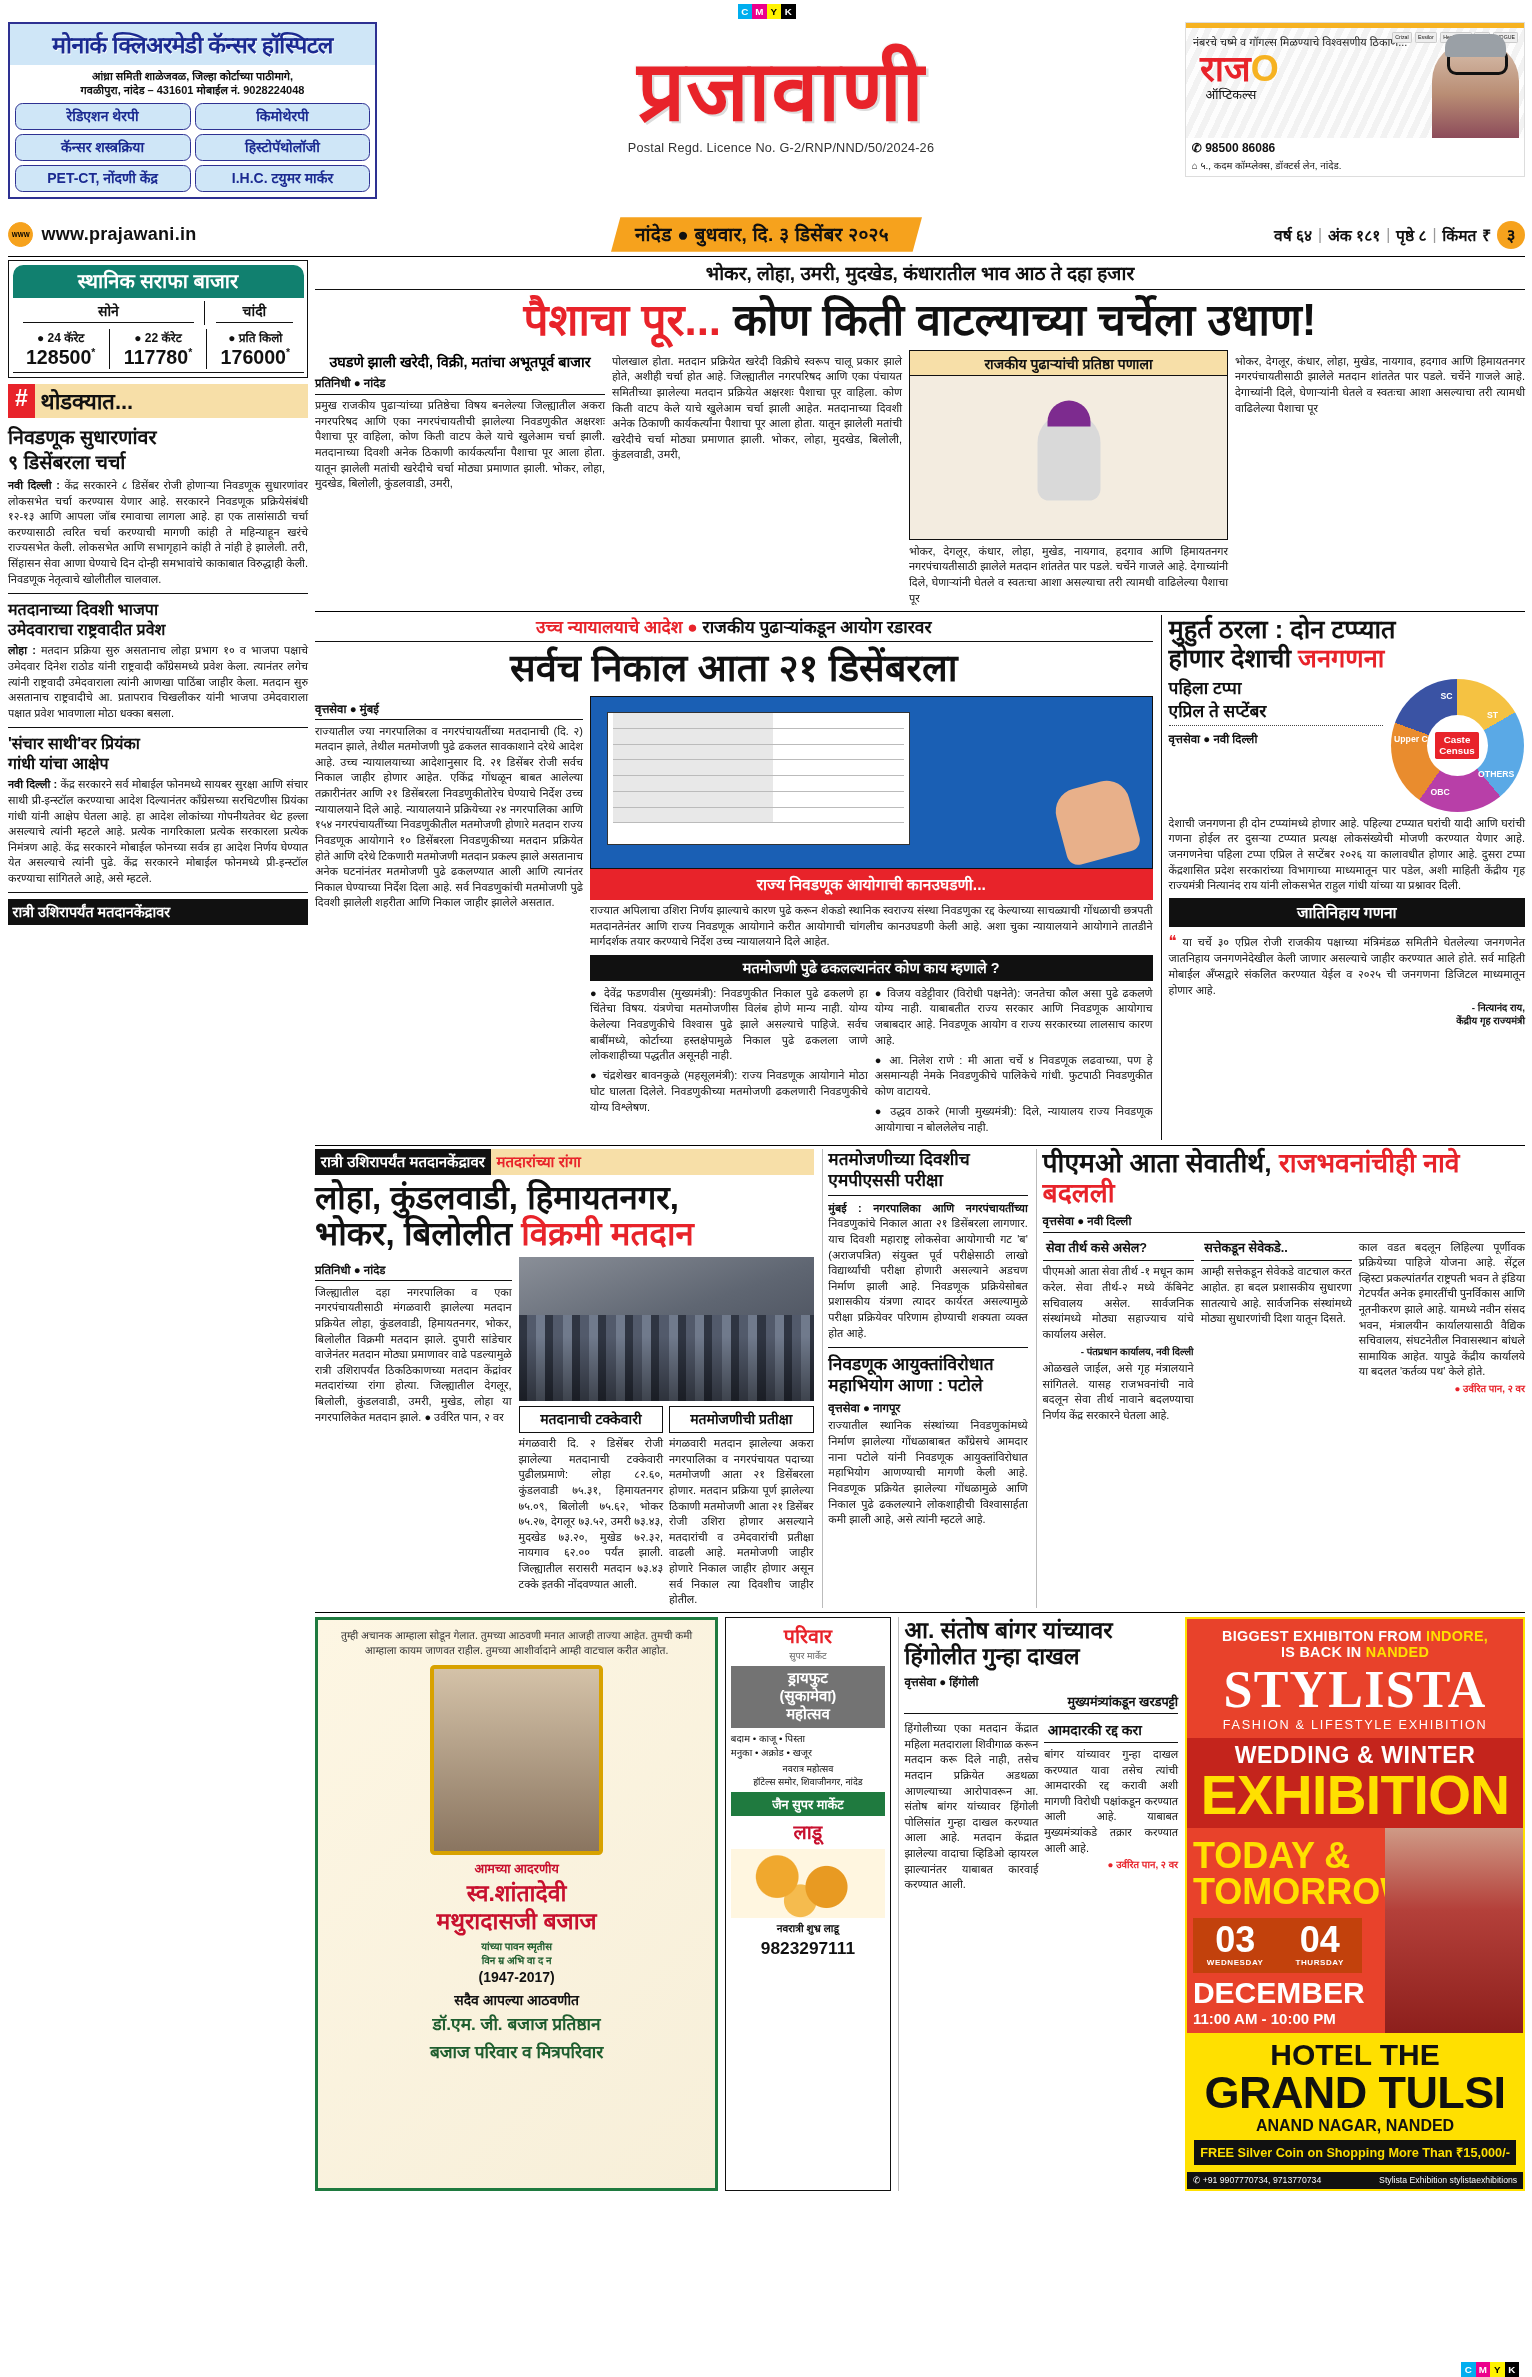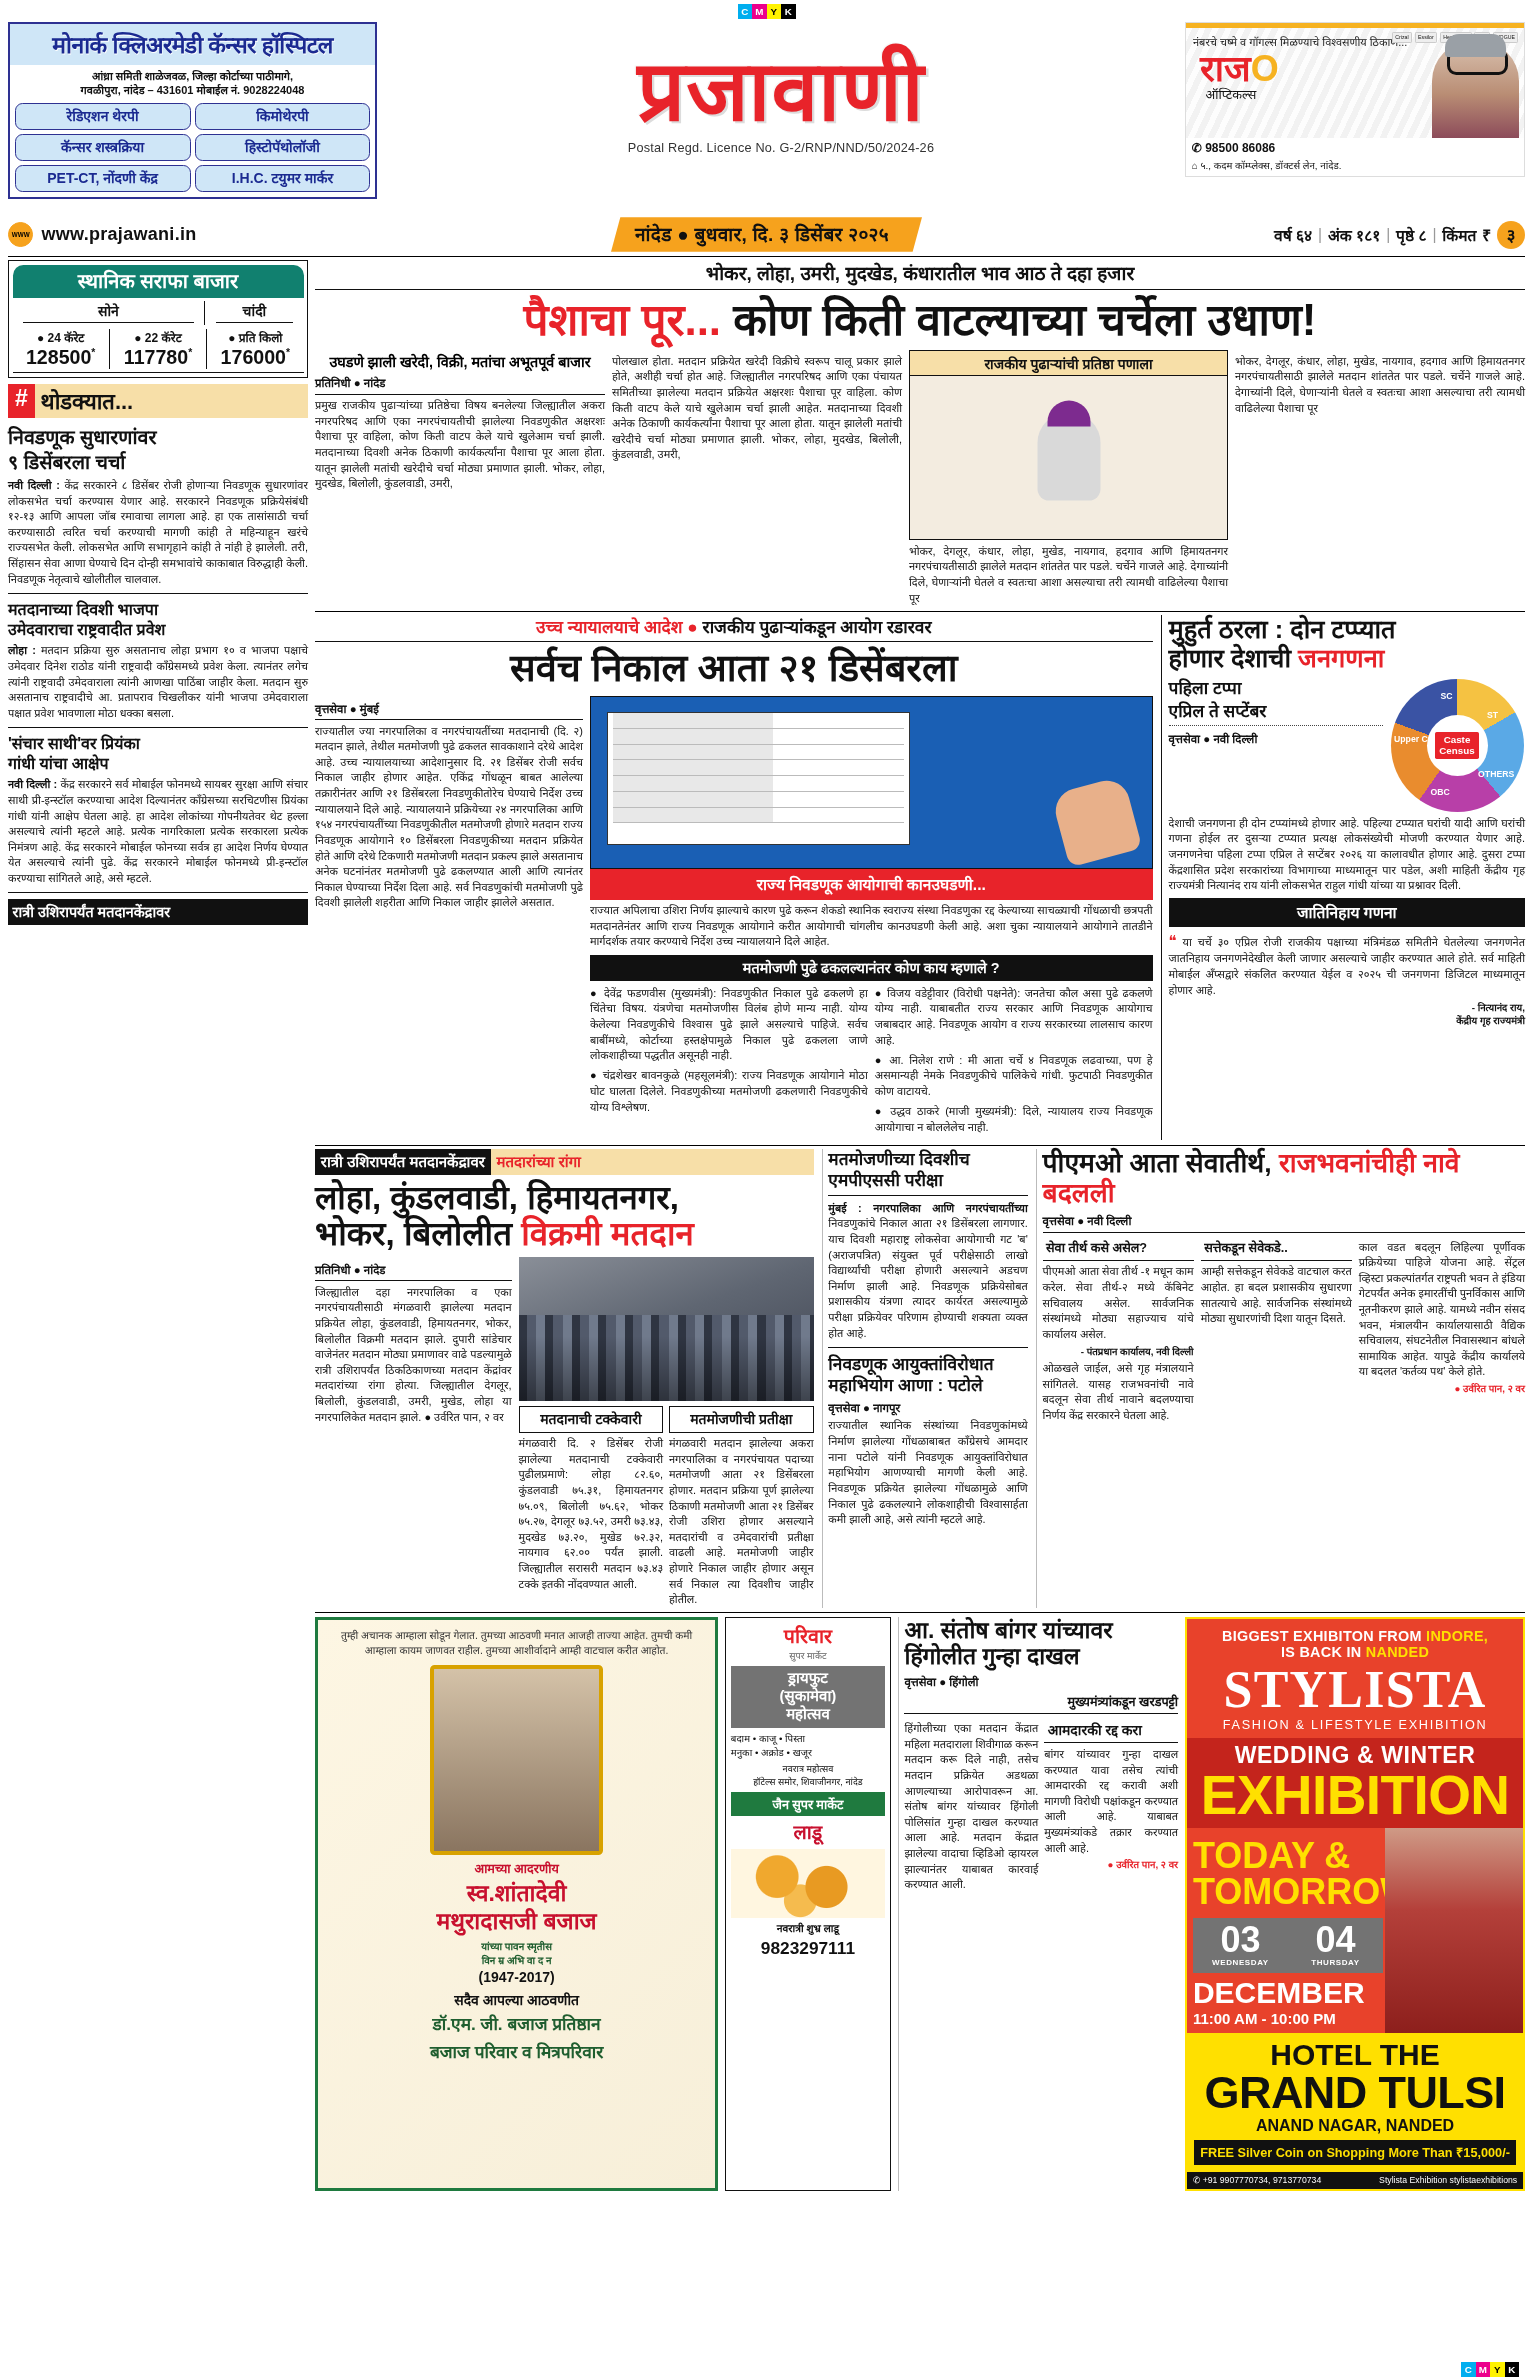--- a/index.html
+++ b/index.html
@@ -210,21 +210,21 @@
   .st-top .l1 { color:#fff; font-size:14.4px; font-weight:bold; letter-spacing:0.3px; }
   .st-top .l1 .y { color:#ffe000; }
   .st-top .brand { color:#fff; font-size:52px; font-weight:bold; letter-spacing:1.2px;
                    font-family:"Liberation Serif", serif; line-height:1; margin-top:3.5px; }
   .st-top .bsub { color:#fff; font-size:12.7px; letter-spacing:1.7px; margin-top:2.3px; }
   .st-mid { background:#c4241c; text-align:center; padding:4.6px 3.5px 7px; }
   .st-mid .w { color:#fff; font-size:23px; font-weight:bold; letter-spacing:0.6px; }
   .st-mid .e { color:#ffe000; font-size:55px; font-weight:bold; line-height:.95; letter-spacing:-0.6px; }
   .st-bot { background:#e8422b; position:relative; padding:9.2px 5.8px 5.8px; min-height: 173px; }
   .st-bot .tt { color:#ffe000; font-size:36px; font-weight:bold; line-height:1; }
-  .st-datebox { display:flex; background:#737373; width: 190px; margin-top: 8px; }
+  .st-datebox { display:flex; background:#c2410c; width: 169px; margin-top: 8px; }
   .st-datebox > div { flex:1; text-align:center; padding:4.6px 0 5.8px; }
   .st-datebox .d { color:#fff; font-size:36px; font-weight:bold; line-height:1; }
   .st-datebox .dw { color:#fff; font-size:8px; font-weight:bold; letter-spacing:0.6px; }
   .st-month { color:#fff; font-size:30px; font-weight:bold; margin-top:4.6px; line-height:1; }
   .st-time { color:#fff; font-size:15px; font-weight:bold; margin-top:2.3px; }
   .st-model { position:absolute; right:0; top:0; width:138px; height:100%;
               background: linear-gradient(180deg,#cf9a86 0%,#b4403a 40%,#8d1f1c 100%); }
   .st-yellow { background:#ffe000; text-align:center; padding:7px 4.6px; }
   .st-yellow .h1 { font-size:30px; font-weight:bold; line-height:1; }
   .st-yellow .h2 { font-size:45px; font-weight:bold; line-height:1; letter-spacing:-0.6px; }
@@ -239,21 +239,21 @@
   .pariwar .sub { font-size:9.2px; text-align:center; color:#666; }
   .pariwar .blue { background:#737373; color:#fff; font-size:15px; font-weight:bold;
                    text-align:center; padding:3.5px 2.3px 4.6px; margin-top:3.5px; line-height:1.2; }
   .pariwar .list { font-size:9.8px; line-height:1.45; margin-top:3.5px; }
   .pariwar .laddu { height:69px; margin-top:4.6px;
                     background: radial-gradient(circle at 30% 40%, #f0a82e 0 18%, transparent 19%),
                                 radial-gradient(circle at 62% 55%, #e89a22 0 20%, transparent 21%),
                                 radial-gradient(circle at 45% 75%, #f5bb4e 0 16%, transparent 17%),
                                 #fff6e0; }
   .pariwar .green { background:#1f7a3f; color:#fff; font-size:12.7px; font-weight:bold;
-                    text-align:center; padding:2.9px; margin-top:3.5px;font-family:Liberation Serif, serif; }
+                    text-align:center; padding:2.9px; margin-top:3.5px; }
   .pariwar .phone { font-size:17.3px; font-weight:bold; text-align:center; color:#111; margin-top:3.5px; }
   .boxhead { border:1.2px solid #111; font-size:14px; font-weight:bold; text-align:center;
              padding:2.3px 3.5px 3.5px; }
   .cont { font-size:9.8px; font-weight:bold; color:#e8232a; text-align:right; margin-top:2.3px; }
   .bottom-cmyk { position:absolute; right: 14px; bottom: 3.5px; }
 </style>
 </head>
 <body>
 
 <div class="page">

